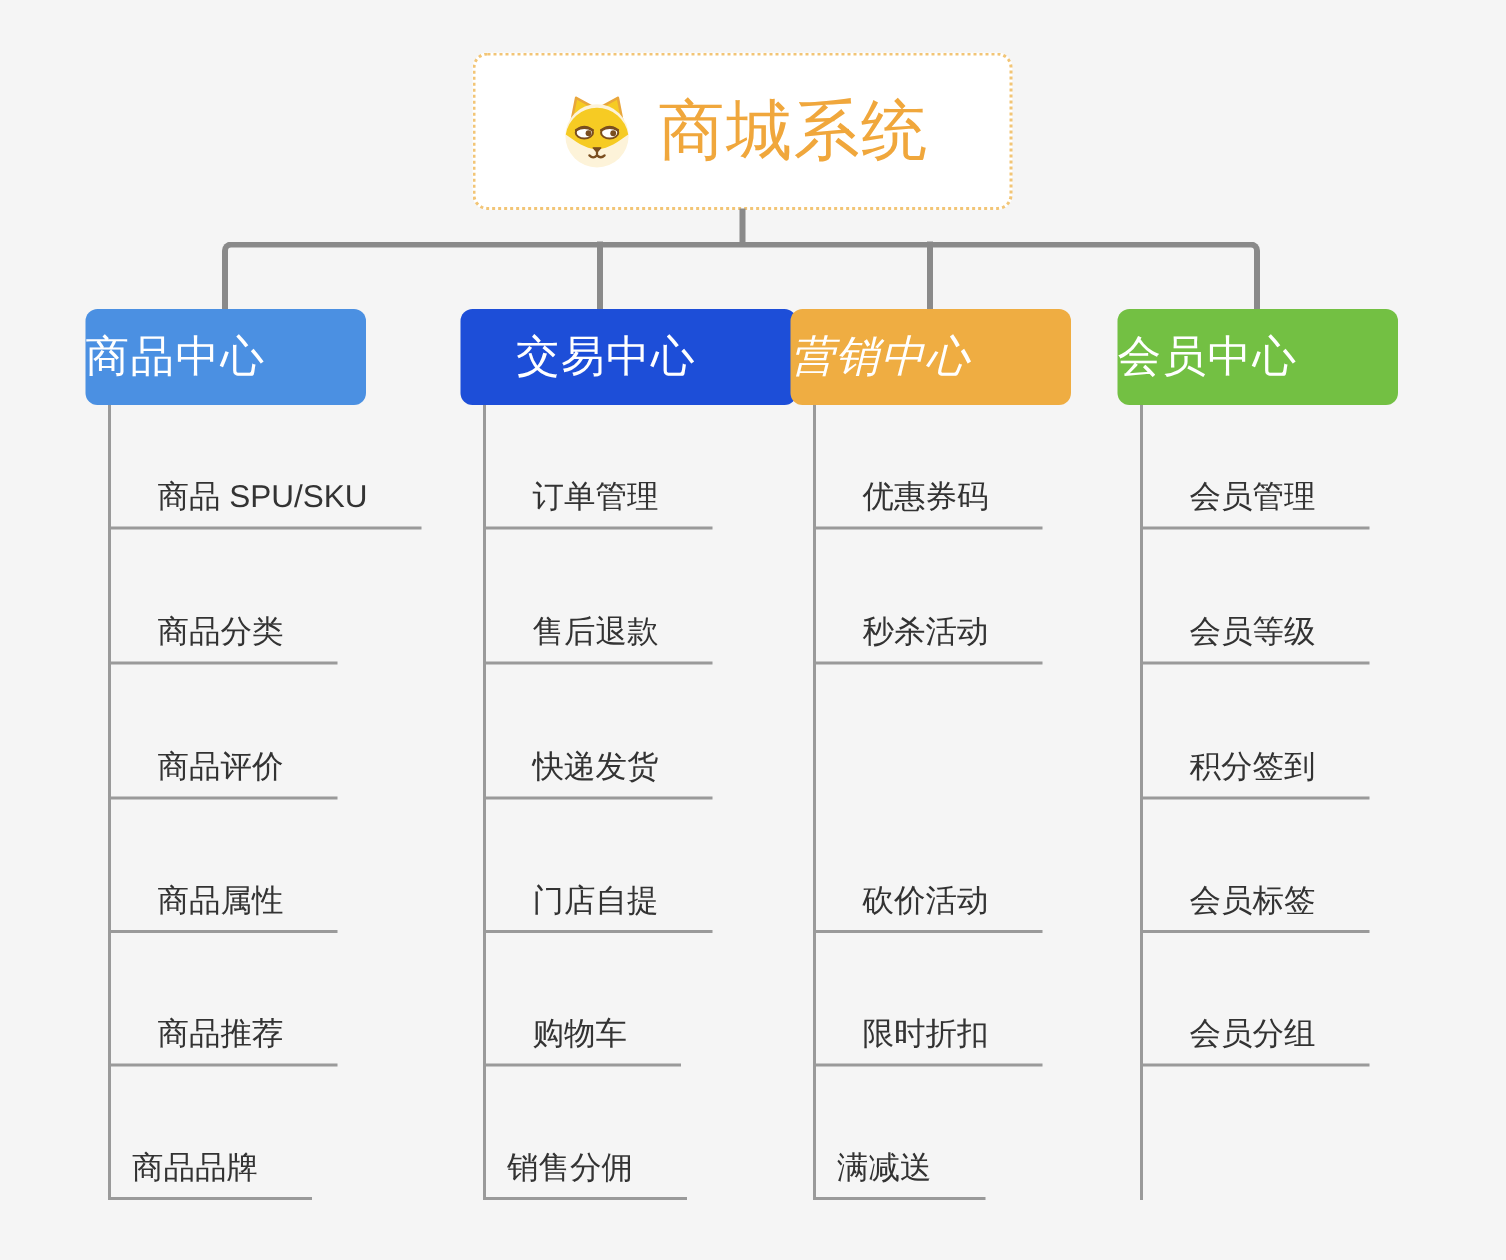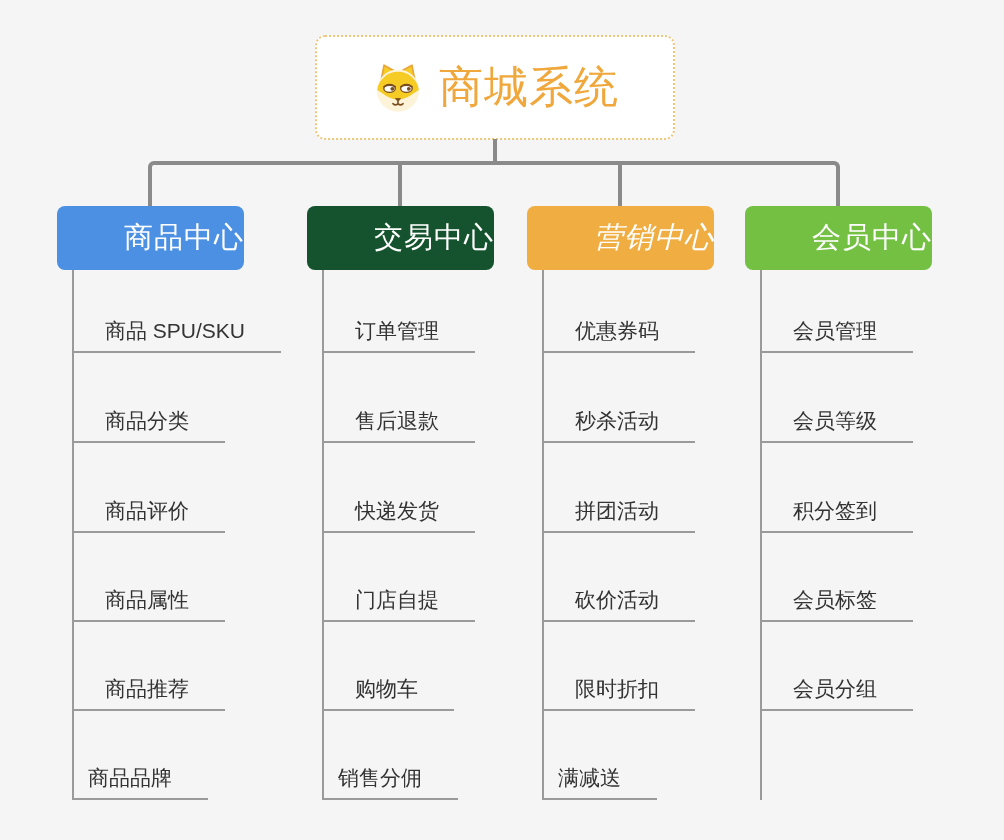--- a/index.html
+++ b/index.html
@@ -43,26 +43,26 @@
   
   .branch{position:absolute;top:206px;width:240px;height:600px;}
   .branch-0{left:57px;}
   .branch-1{left:307px;}
   .branch-2{left:527px;}
   .branch-3{left:745px;}
 
   .branch-header{
     position:absolute;left:0;top:0;width:187px;height:64px;
     border-radius:8px;
-    display:flex;align-items:center;justify-content:flex-end;
+    display:flex;align-items:center;justify-content:flex-start;
     color:#FFFFFF;font-size:29px;letter-spacing:1px;white-space:nowrap;
     cursor:default;
   }
   .c-blue  .branch-header{background:#4B90E2;}
-  .c-red   .branch-header{background:#14532d;}
+  .c-red   .branch-header{background:#1d4ed8;padding-left:37px;}
   .c-orange.branch .branch-header, .c-orange .branch-header{background:#EFAD42;font-style:italic;}
   .c-green .branch-header{background:#73C043;}
 
   .trunk{
     position:absolute;left:15px;top:64px;width:2px;height:530px;
     background:#9A9A9A;
   }
   .item{
     position:absolute;left:15px;
     height:42px;box-sizing:border-box;
@@ -162,23 +162,20 @@
     <div class="branch-header">
       <span>营销中心</span>
     </div>
     <div class="trunk"></div>
     <div class="item item-0">
         <span>优惠券码</span>
       </div>
     <div class="item item-1">
         <span>秒杀活动</span>
       </div>
-    <div class="item item-2">
-        <span>拼团活动</span>
-      </div>
     <div class="item item-3">
         <span>砍价活动</span>
       </div>
     <div class="item item-4">
         <span>限时折扣</span>
       </div>
     <div class="item item-5">
         <span>满减送</span>
       </div>
   </div>

